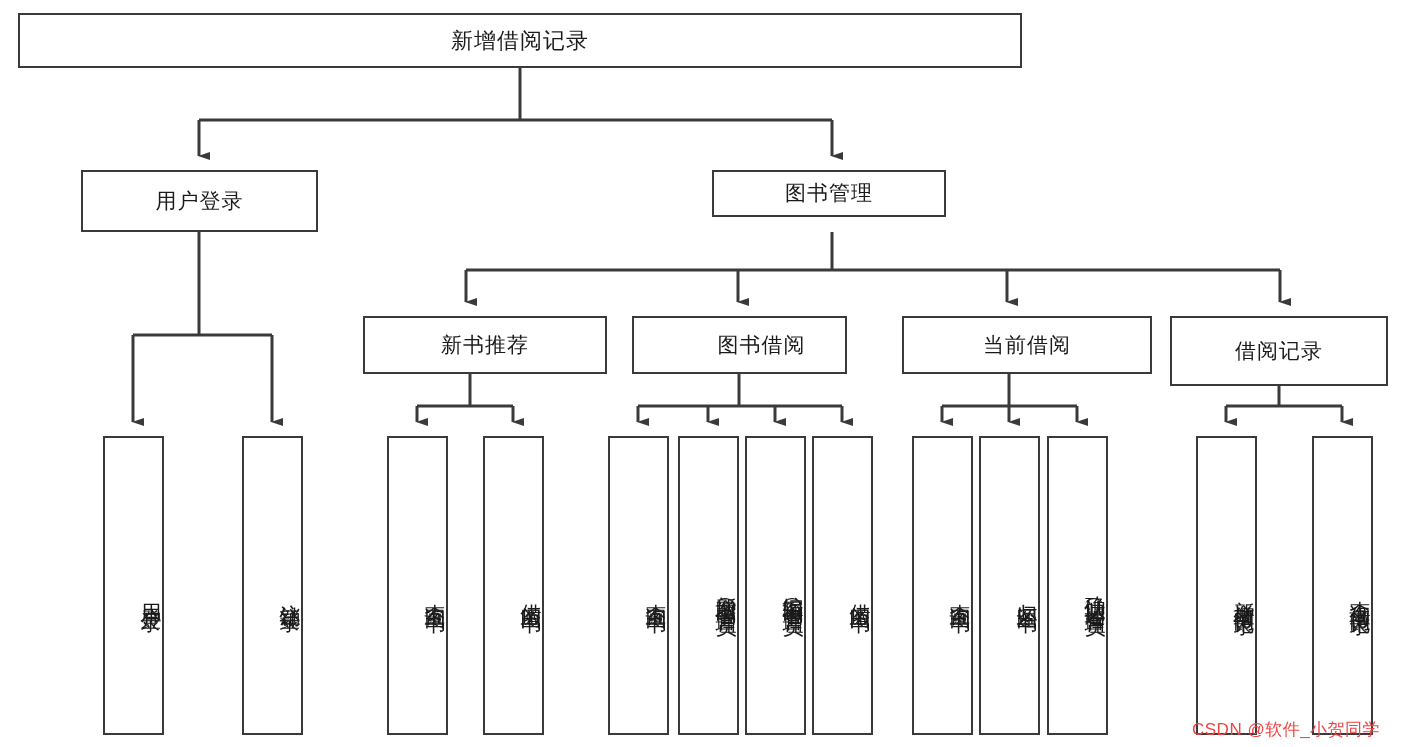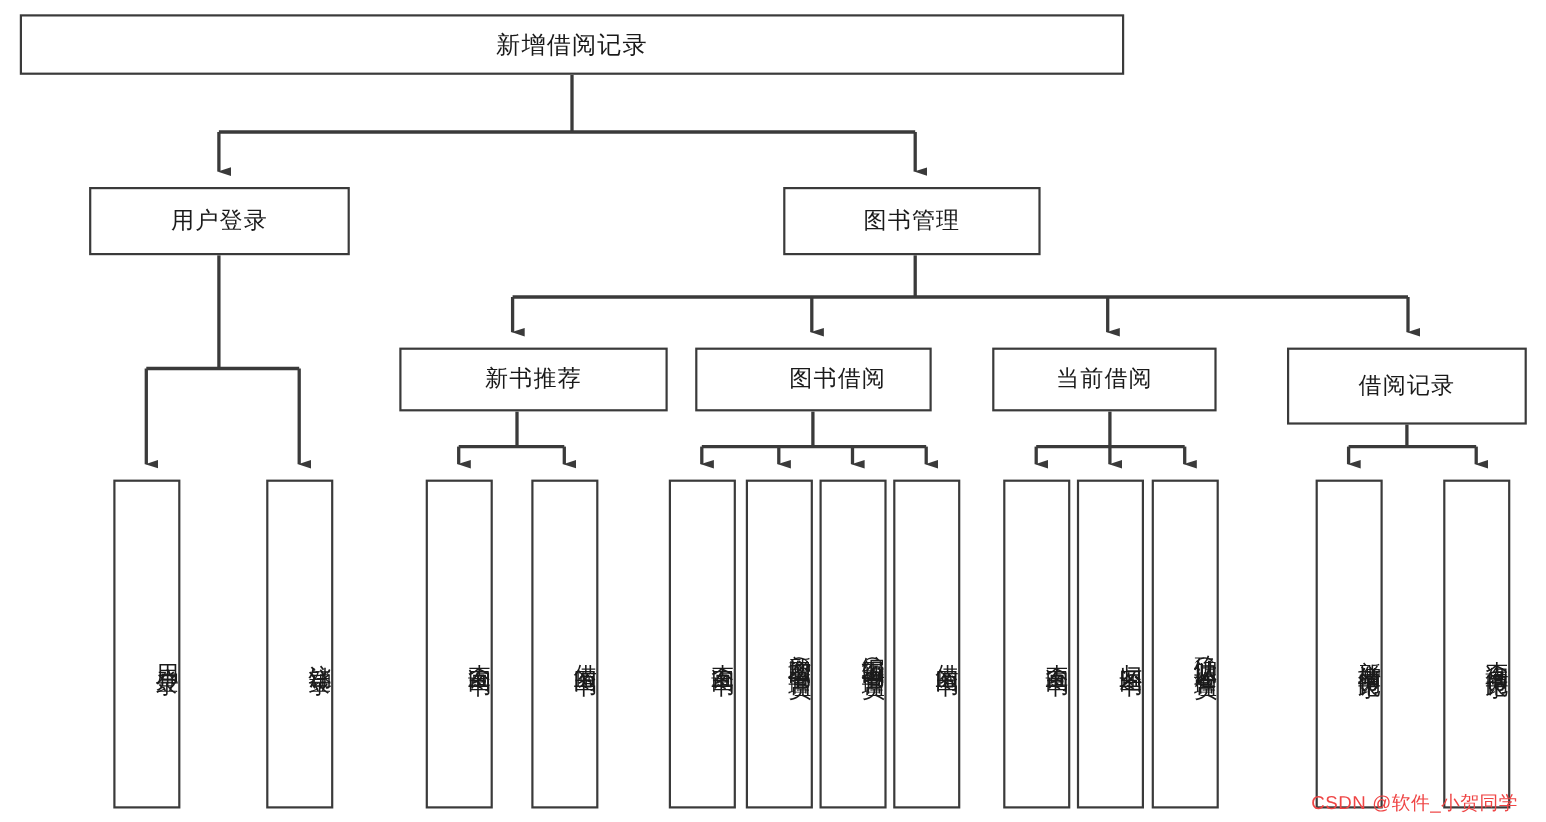--- a/index.html
+++ b/index.html
@@ -123,31 +123,31 @@
     </g>
   </svg>
 
   <div class="node root" style="left:18px; top:13px; width:1004px; height:55px;">
     <span>新增借阅记录</span>
   </div>
 
   <div class="node" style="left:81px; top:170px; width:237px; height:62px;">
     <span>用户登录</span>
   </div>
-  <div class="node" style="left:712px; top:170px; width:234px; height:62px;">
+  <div class="node" style="left:712px; top:170px; width:234px; height:47px;">
     <span>图书管理</span>
   </div>
 
   <div class="node" style="left:363px; top:316px; width:244px; height:58px;">
     <span>新书推荐</span>
   </div>
   <div class="node" style="left:632px; top:316px; width:215px; height:58px;padding-left:44px;">
     <span>图书借阅</span>
   </div>
-  <div class="node" style="left:902px; top:316px; width:204px; height:58px;">
+  <div class="node" style="left:902px; top:316px; width:250px; height:58px;">
     <span>当前借阅</span>
   </div>
   <div class="node" style="left:1170px; top:316px; width:218px; height:70px;">
     <span>借阅记录</span>
   </div>
 
   <div class="node leaf" style="left:103px; top:436px; width:61px; height:299px;">
     <span class="vtext">用户登录</span>
   </div>
   <div class="node leaf" style="left:242px; top:436px; width:61px; height:299px;">

